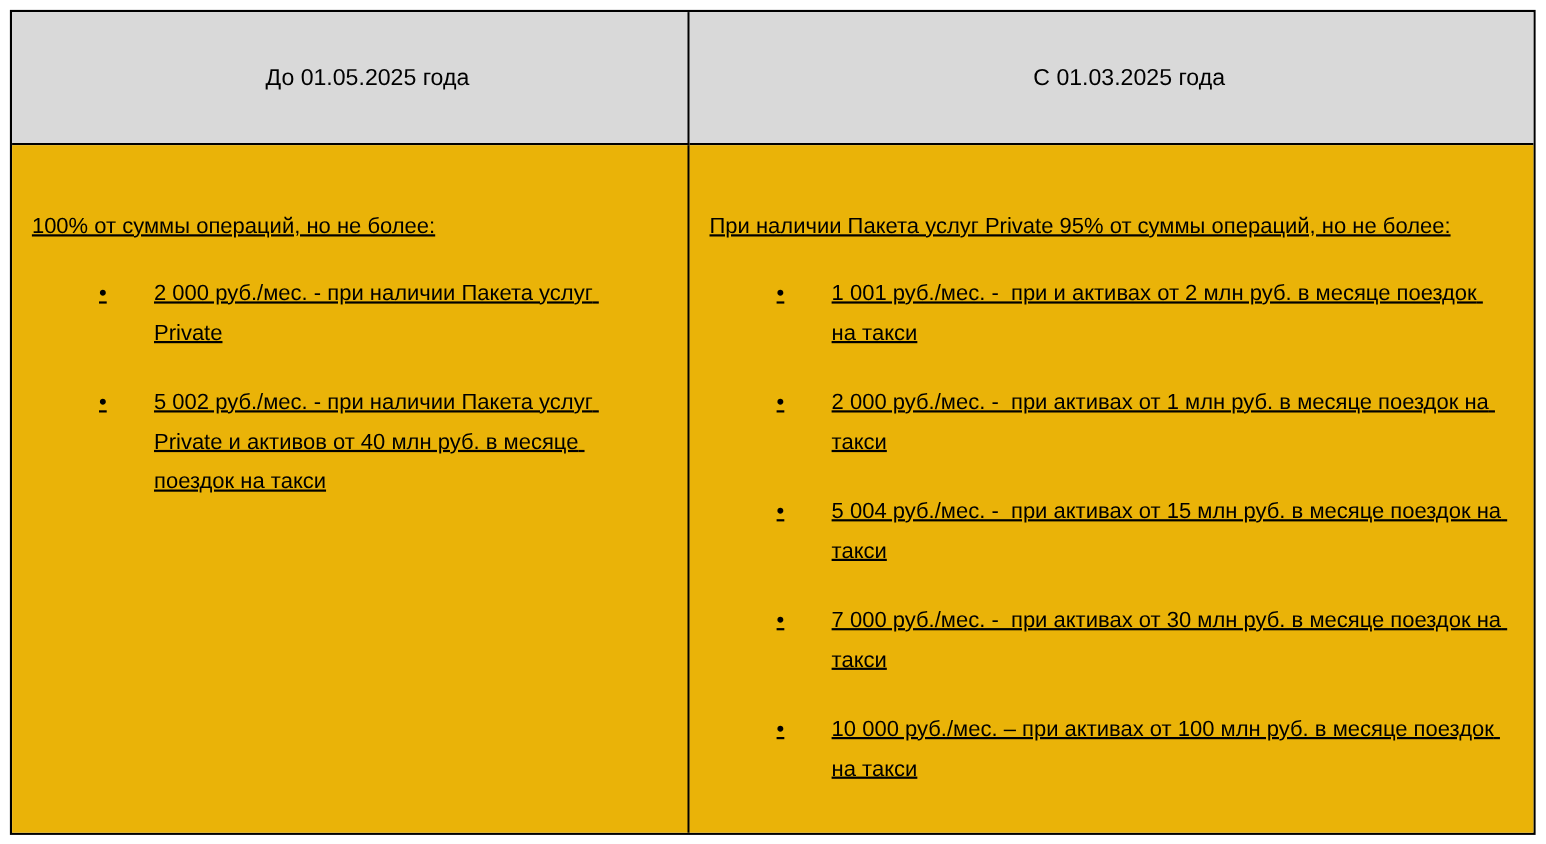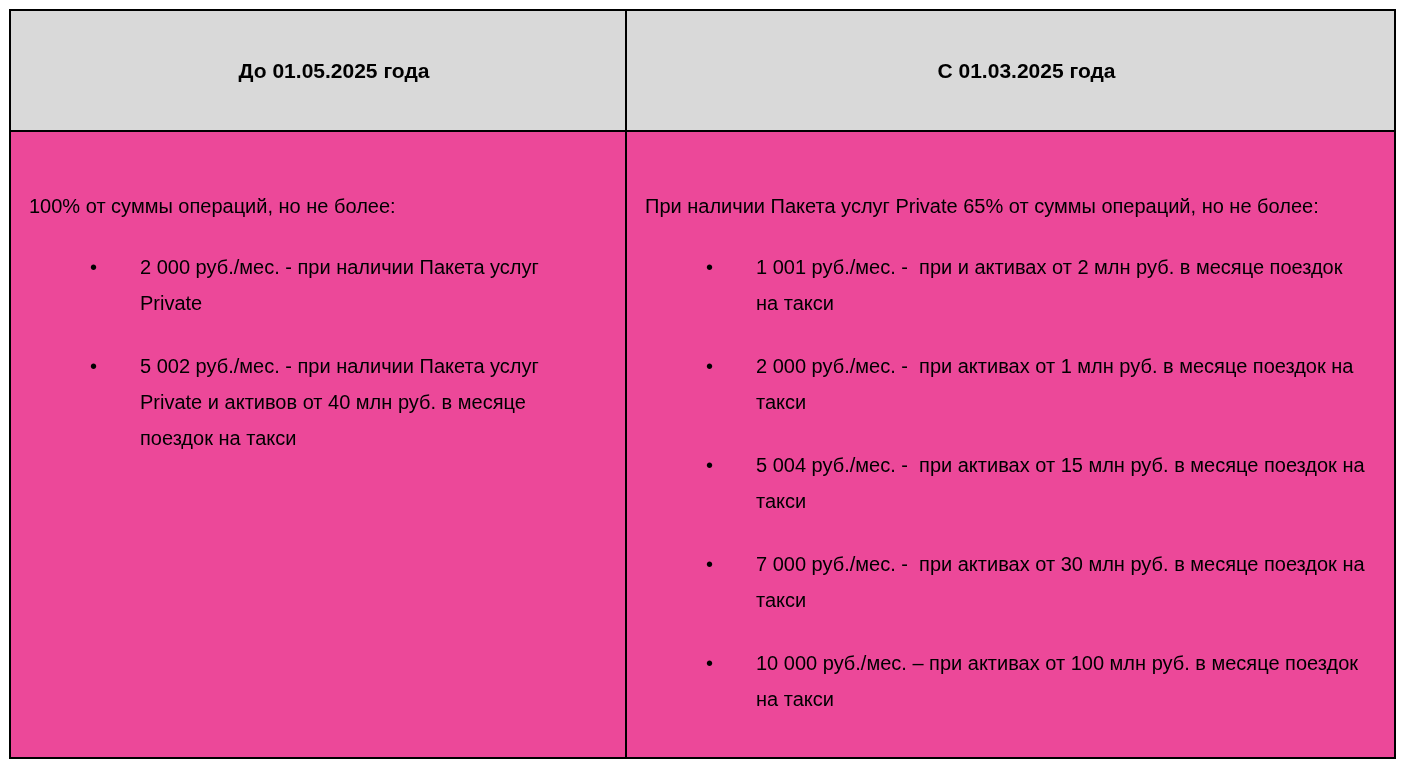--- a/index.html
+++ b/index.html
@@ -24,32 +24,33 @@
     grid-template-columns: 616px 1fr;
     grid-template-rows: 121px 1fr;
     background: #ffffff;
   }
   .th {
     background: #d9d9d9;
     border-bottom: 2px solid #000000;
     display: flex;
     align-items: center;
     justify-content: center;
-    font-weight: bold;
+    font-weight: normal;
     font-size: 21px;
     text-align: center;
     padding-left: 32px;
   }
   .col-left { border-right: 2px solid #000000; }
   .td {
-    background: #ec4899;
+    background: #eab308;
     padding: 56px 24px 0 18px;
     font-size: 20px;
     line-height: 36px;
     overflow: hidden;
+    text-decoration: underline;
   }
   .intro {
     margin: 0;
     white-space: pre-wrap;
   }
   .td-right .intro { max-width: 748px; }
   .bullet-list {
     list-style: none;
     margin: 25px 0 0 0;
     padding: 0;
@@ -90,21 +91,21 @@
           <span class="bullet-text">2 000 руб./мес. - при наличии Пакета услуг Private</span>
         </li>
         <li class="bullet-item">
           <span class="bullet-marker">•</span>
           <span class="bullet-text">5 002 руб./мес. - при наличии Пакета услуг Private и активов от 40 млн руб. в месяце поездок на такси</span>
         </li>
       </ul>
     </div>
 
     <div class="td td-right">
-      <p class="intro">При наличии Пакета услуг Private 65% от суммы операций, но не более:</p>
+      <p class="intro">При наличии Пакета услуг Private 95% от суммы операций, но не более:</p>
       <ul class="bullet-list">
         <li class="bullet-item">
           <span class="bullet-marker">•</span>
           <span class="bullet-text">1 001 руб./мес. -  при и активах от 2 млн руб. в месяце поездок на такси</span>
         </li>
         <li class="bullet-item">
           <span class="bullet-marker">•</span>
           <span class="bullet-text">2 000 руб./мес. -  при активах от 1 млн руб. в месяце поездок на такси</span>
         </li>
         <li class="bullet-item">

